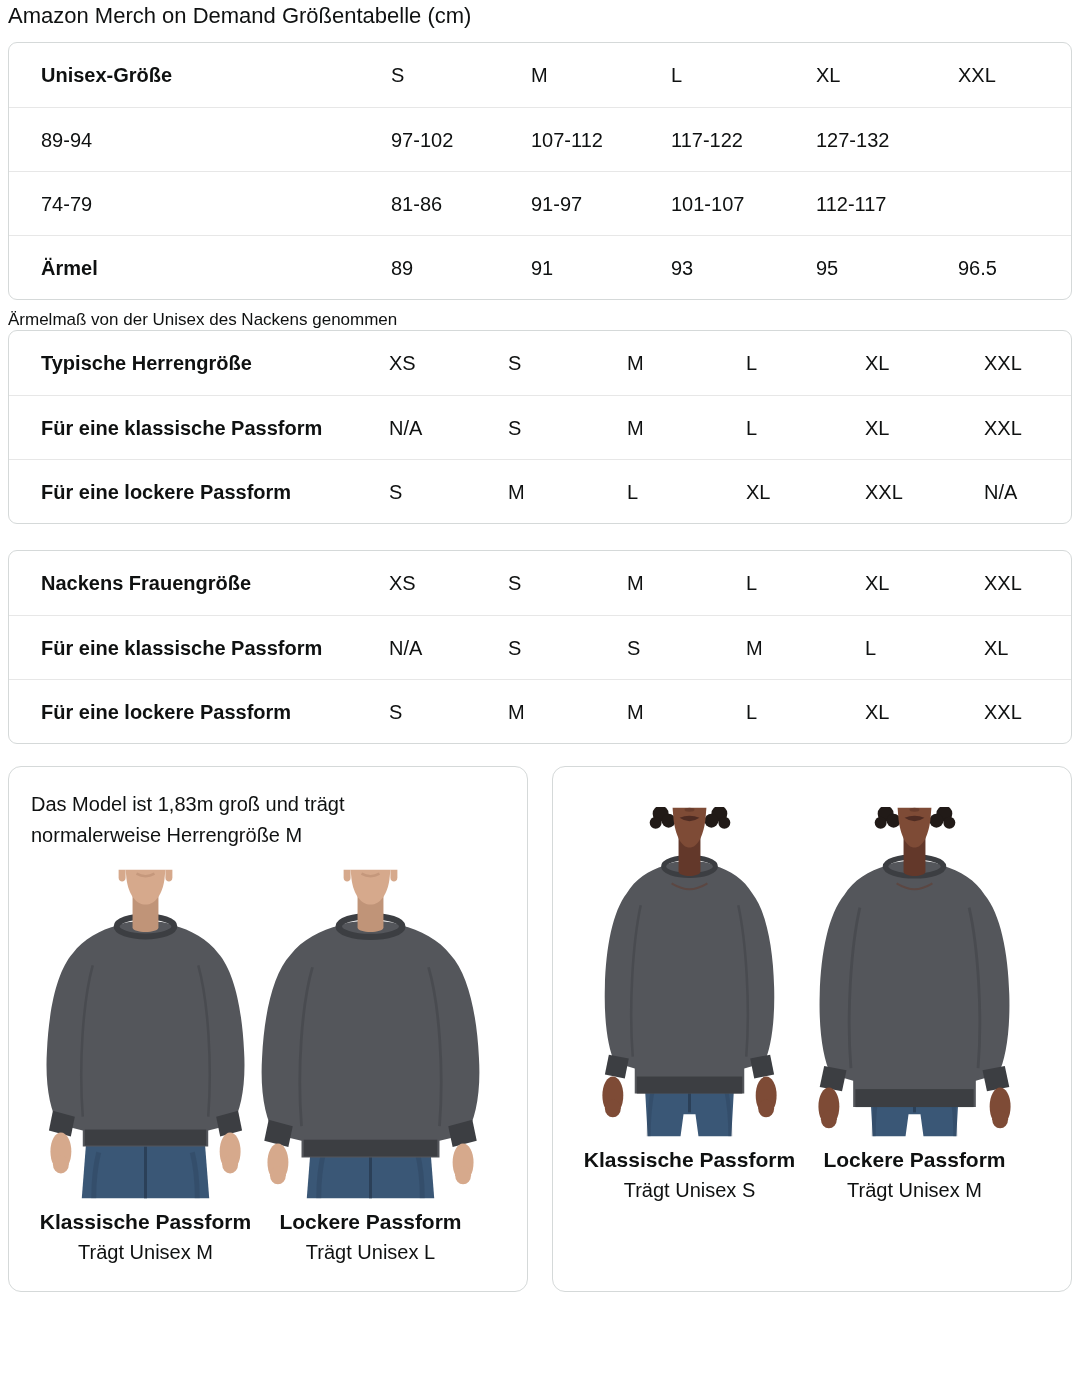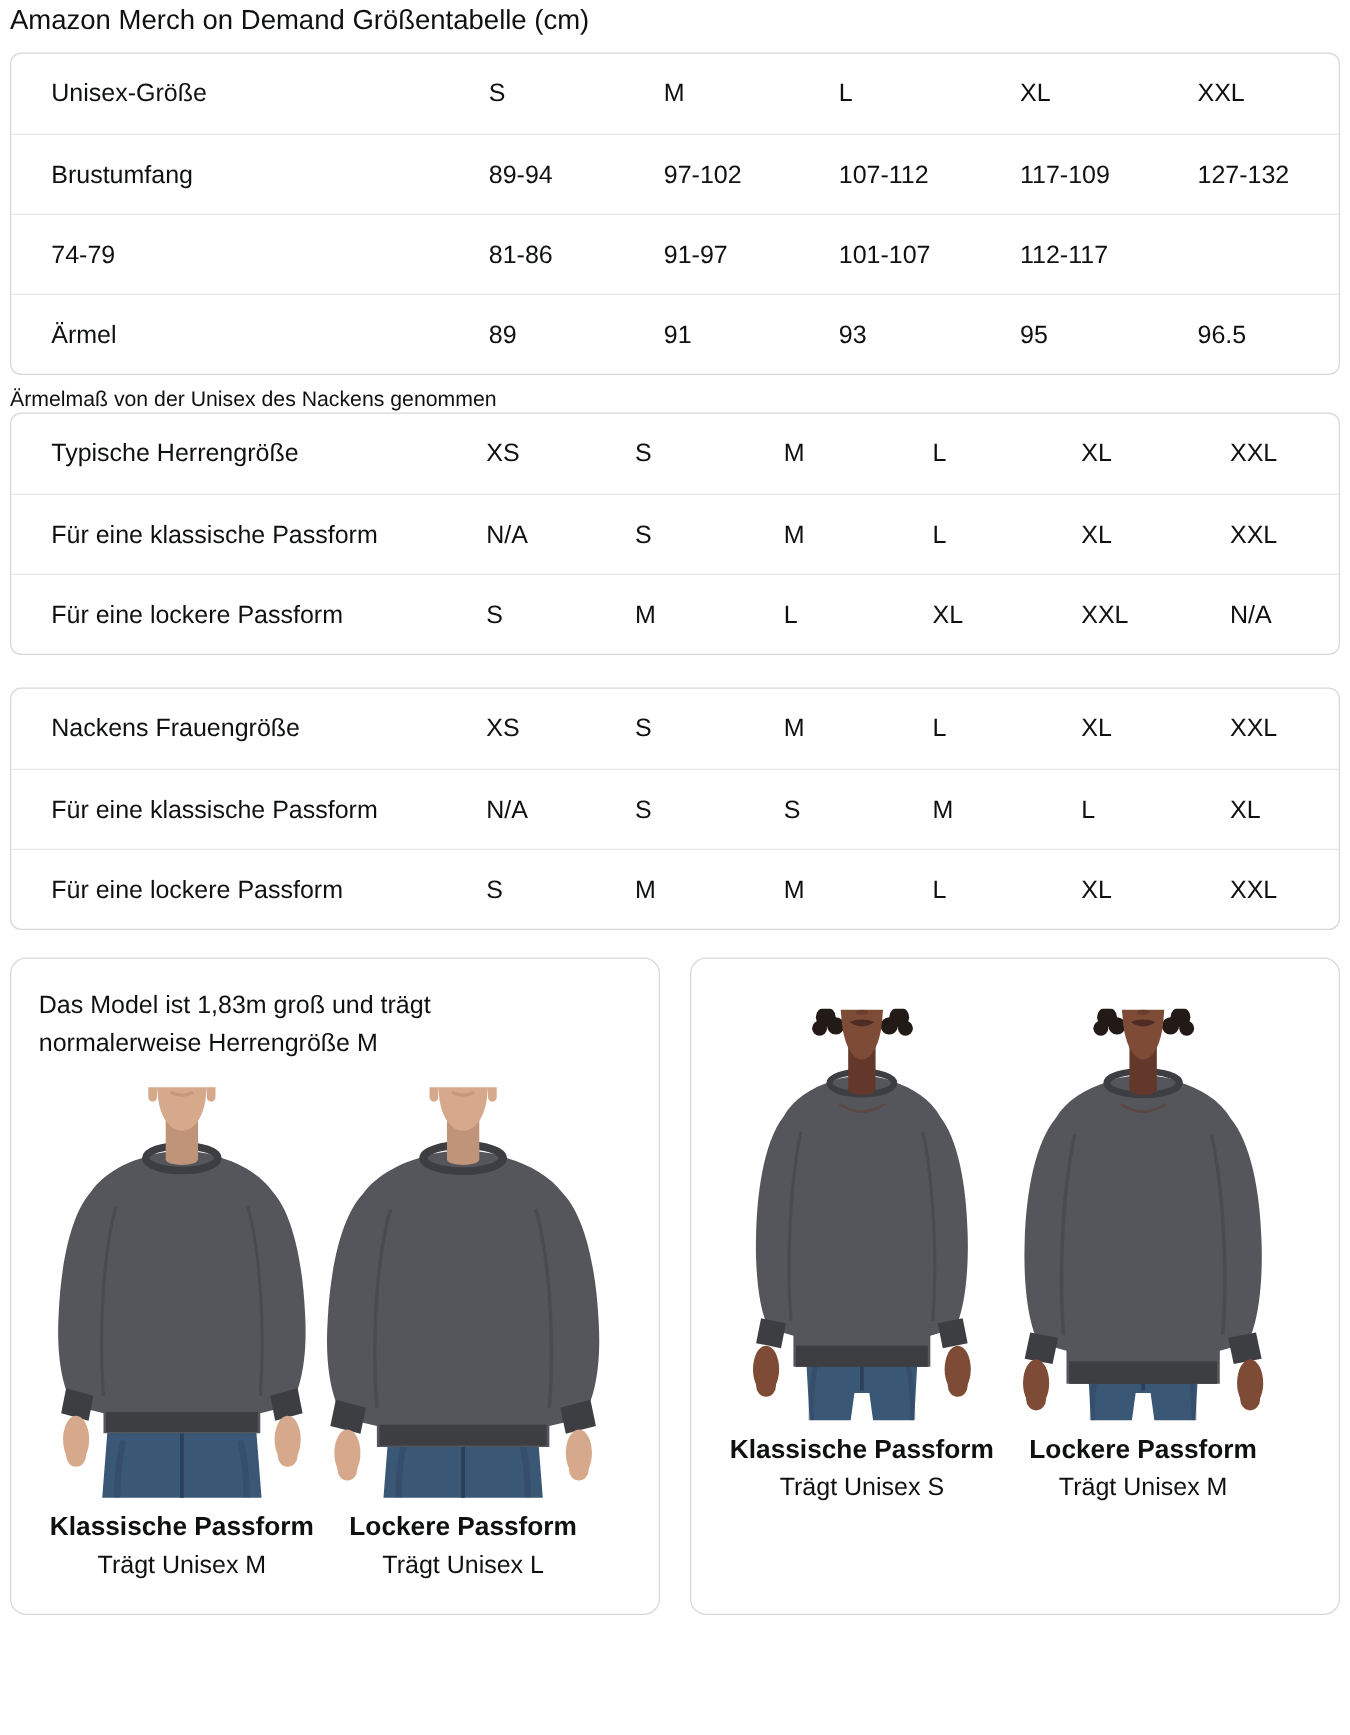--- a/index.html
+++ b/index.html
@@ -18,21 +18,21 @@
     -webkit-font-smoothing:antialiased;
   }
   .page{padding:2px 8px 0}
   .title{font-size:22px;font-weight:400;line-height:28px;margin:0 0 12px 0}
   .tbl{border:1px solid var(--border);border-radius:9px;background:#fff;overflow:hidden}
   .tbl .row{display:grid;height:64px;align-items:center;padding-left:32px;
     border-top:1px solid var(--separator);font-size:20px;line-height:24px}
   .tbl .row:first-child{border-top:none}
   .cols-size .row{grid-template-columns:350px 140px 140px 145px 142px 1fr}
   .cols-fit .row{grid-template-columns:348px 119px 119px 119px 119px 119px 1fr}
-  .lbl{font-weight:400;padding-right:10px}
+  .lbl{font-weight:700;padding-right:10px}
   .footnote{font-size:17px;line-height:20px;margin:10px 0 0 0}
   .section-heading{font-size:21px;font-weight:400;line-height:24px;margin:44px 0 18px 0}
   .fit-table-2{margin-top:26px}
   .cards{display:flex;gap:24px;margin-top:22px}
   .card{flex:1;height:526px;border:1px solid var(--border);border-radius:13px;
     padding:22px 20px 0 22px;background:#fff}
   .card-desc{font-size:20px;line-height:31px;margin:0;white-space:pre-line}
   .figures{display:flex;justify-content:flex-start;margin-top:18px;padding:0 2px}
   .figure{width:225px;text-align:center}
   .model-svg{width:225px;height:330px;display:block;background:#fff}
@@ -123,25 +123,24 @@
   <div class="tbl cols-size">
     <div class="row">
       <span class="lbl">Unisex-Größe</span>
       <span>S</span>
       <span>M</span>
       <span>L</span>
       <span>XL</span>
       <span>XXL</span>
     </div>
     <div class="row">
-      <span class="lbl">Brustumfang</span>
       <span>89-94</span>
       <span>97-102</span>
       <span>107-112</span>
-      <span>117-109</span>
+      <span>117-122</span>
       <span>127-132</span>
     </div>
     <div class="row">
       <span>74-79</span>
       <span>81-86</span>
       <span>91-97</span>
       <span>101-107</span>
       <span>112-117</span>
     </div>
     <div class="row">

